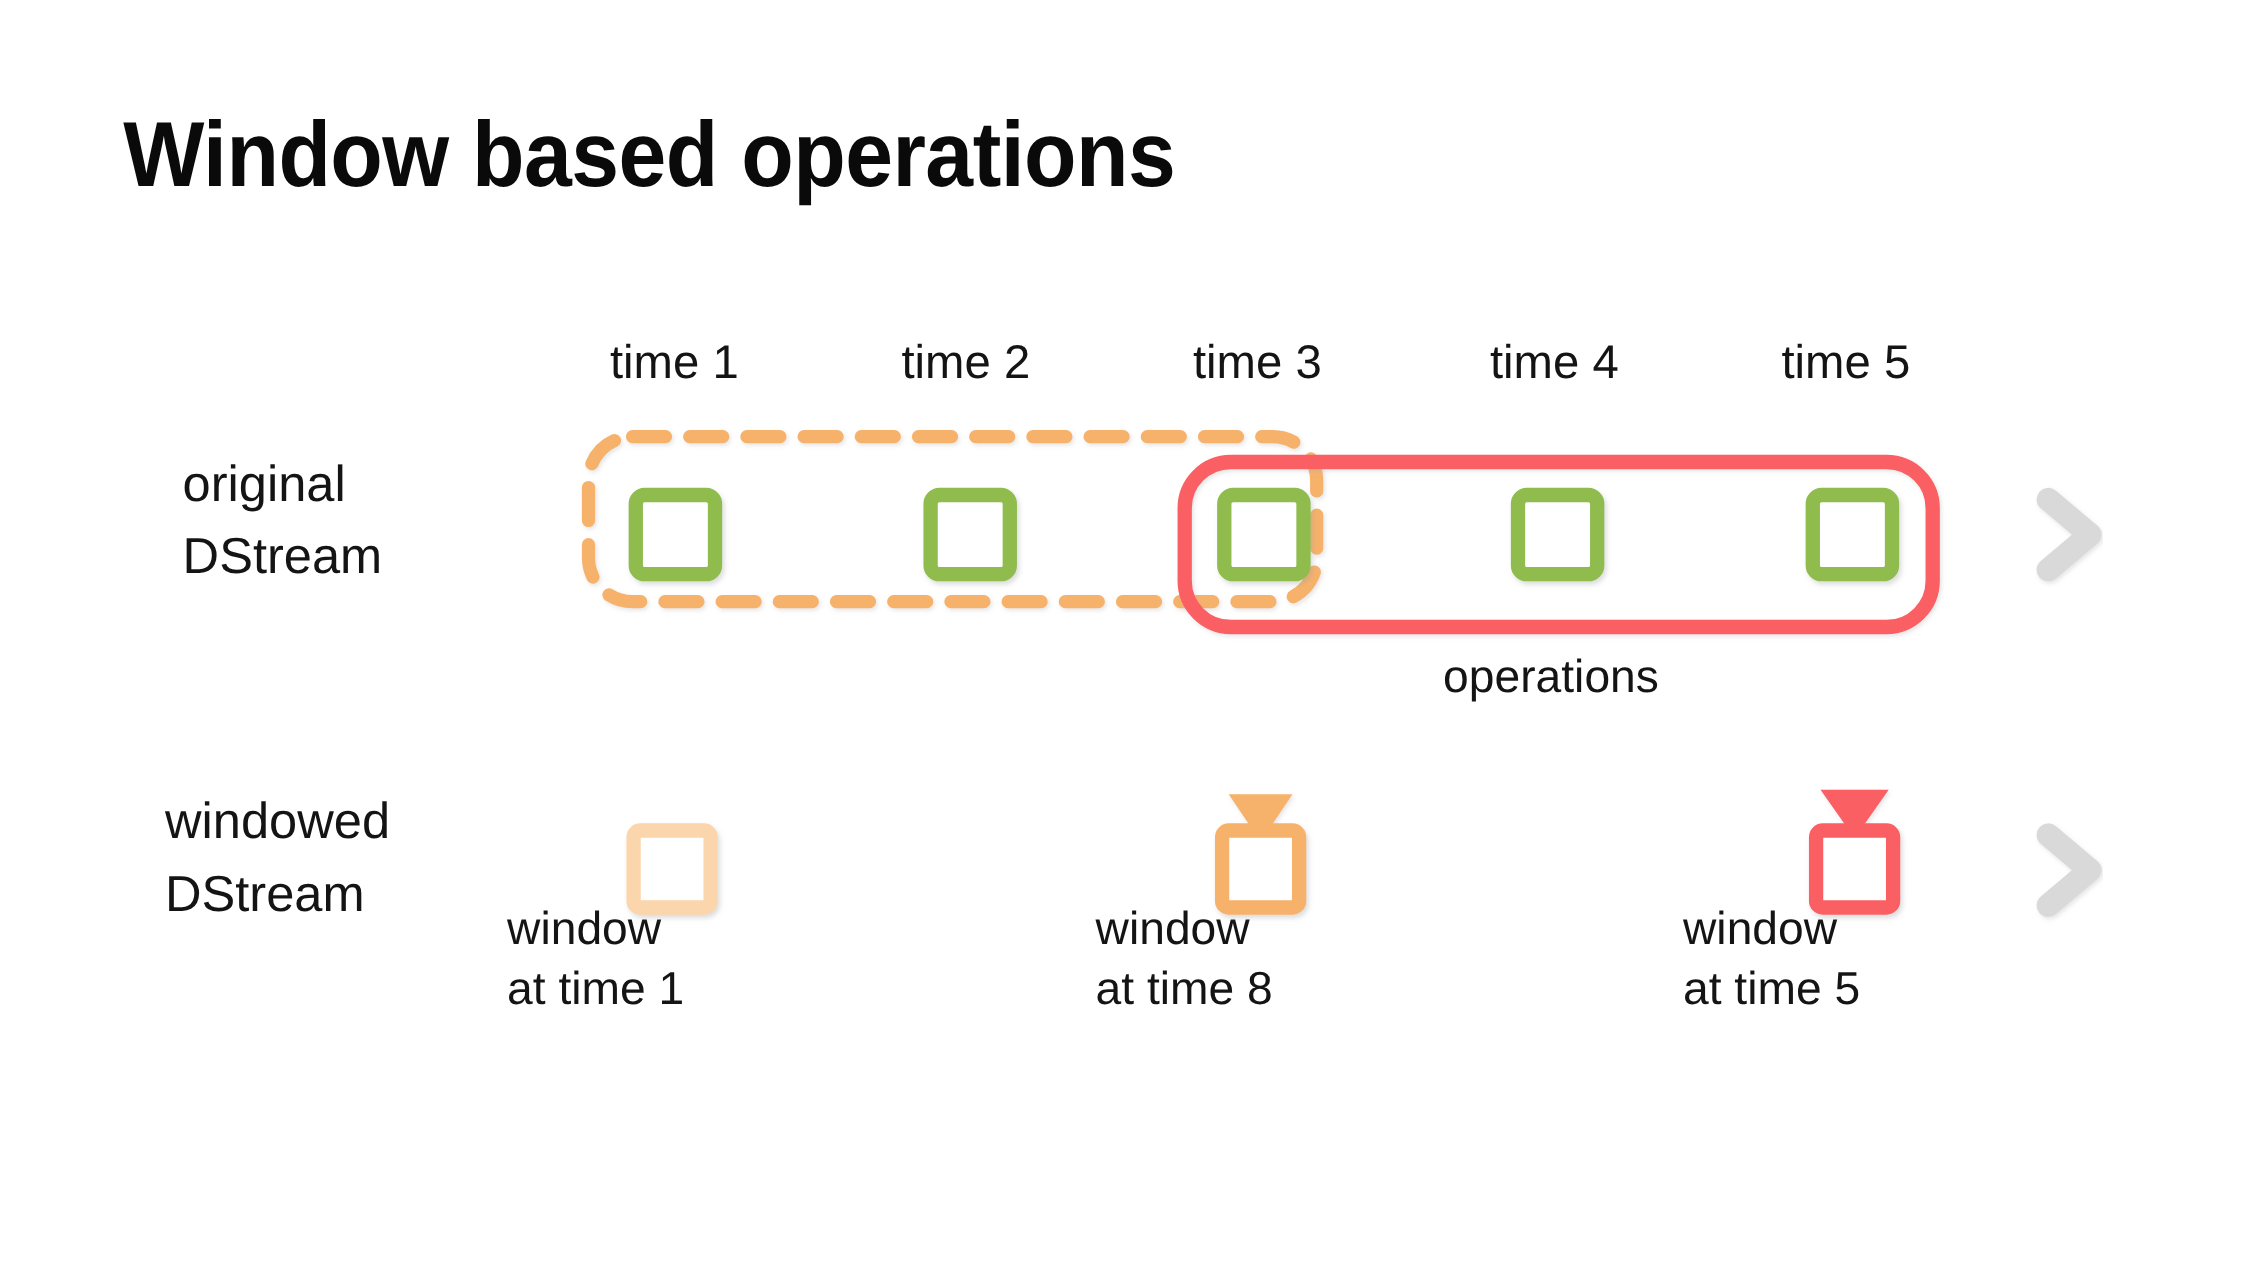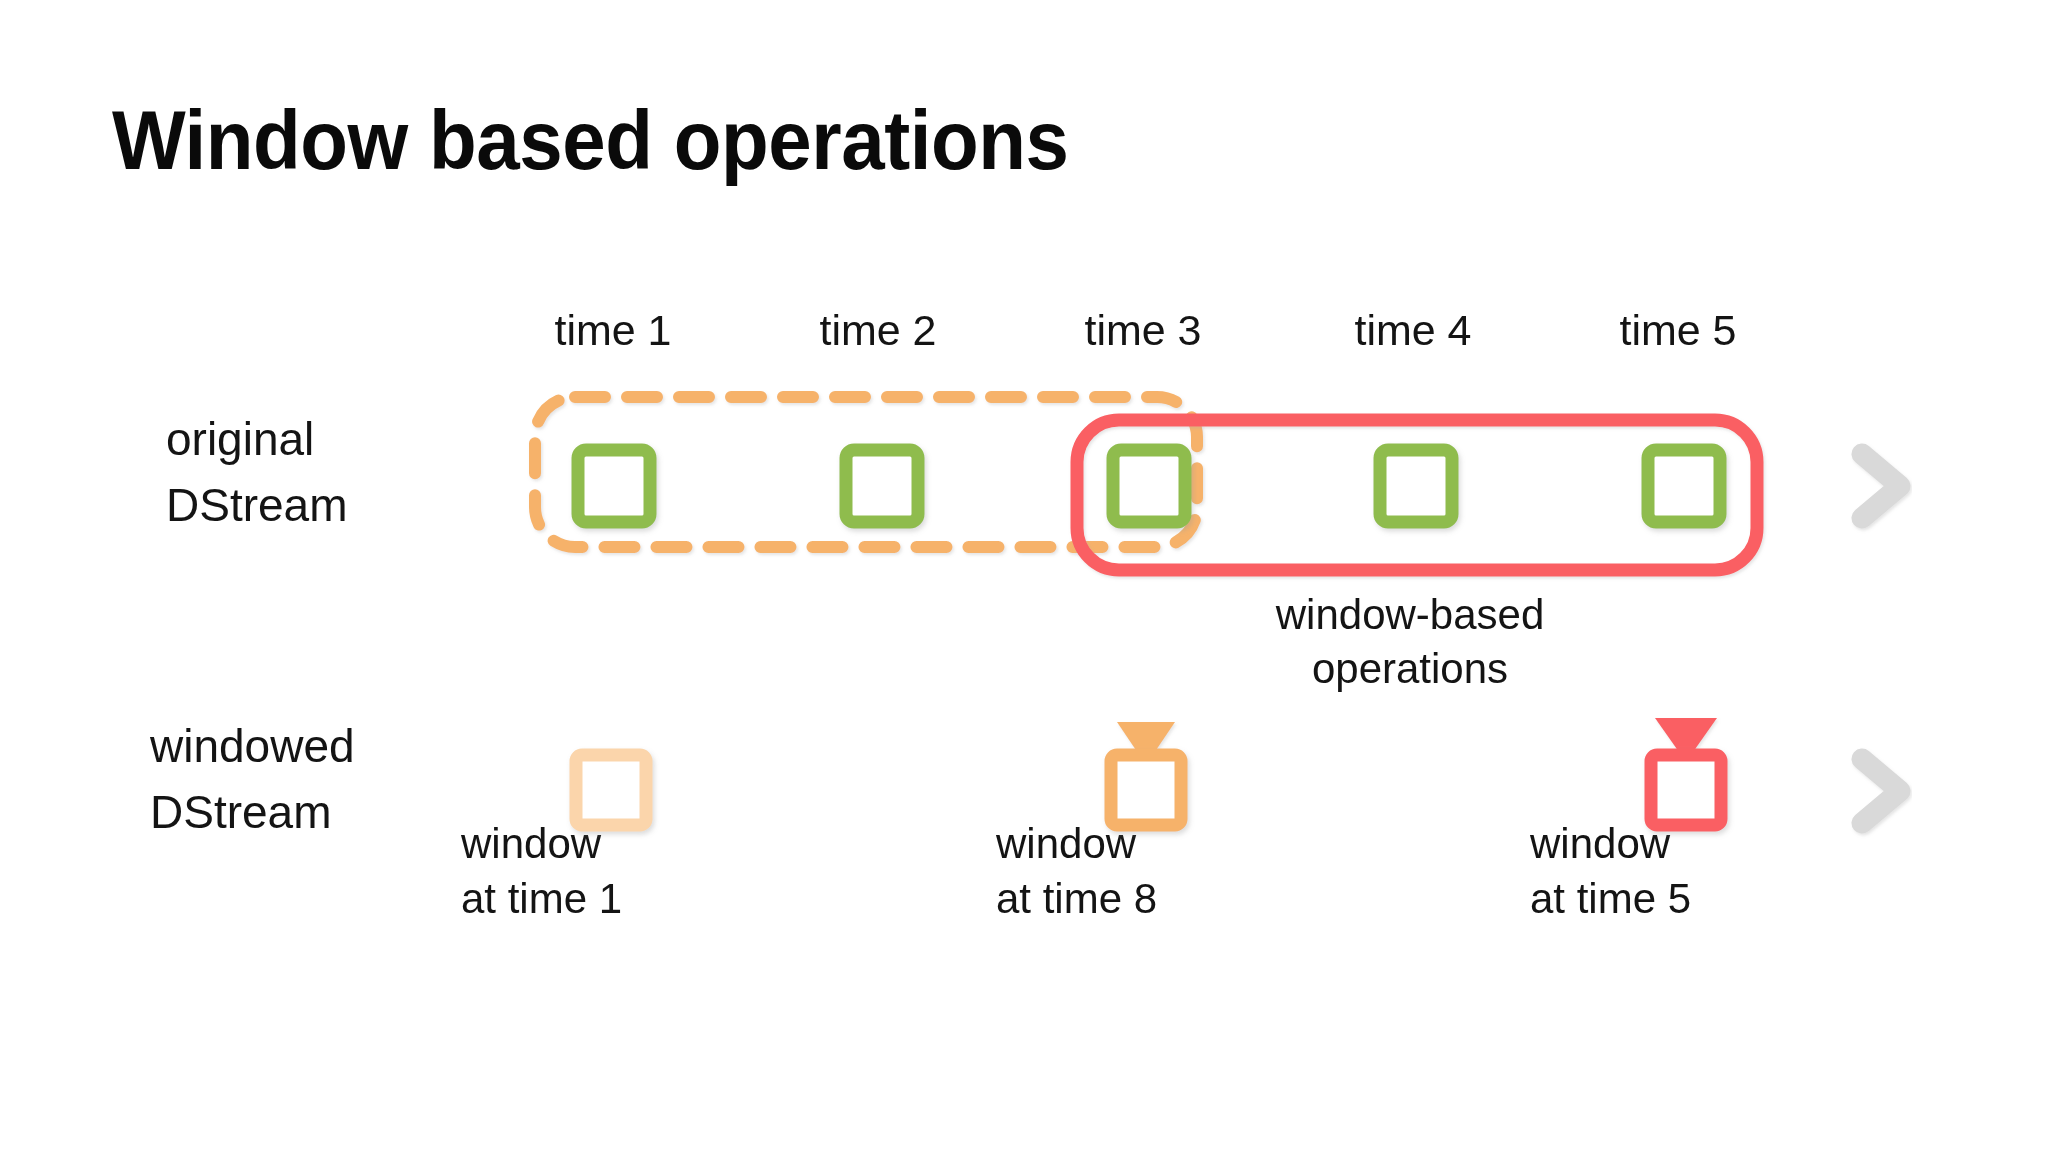--- a/index.html
+++ b/index.html
@@ -112,21 +112,20 @@
     <div>original</div>
     <div>DStream</div>
   </div>
 
   <div class="row-label" id="label-windowed">
     <div>windowed</div>
     <div>DStream</div>
   </div>
 
   <div id="op-annotation">
-    <div>window-based</div>
     <div>operations</div>
   </div>
 
   <div class="window-caption" style="left:461px;">
     <div>window</div>
     <div>at time 1</div>
   </div>
   <div class="window-caption" style="left:996px;">
     <div>window</div>
     <div>at time 8</div>

